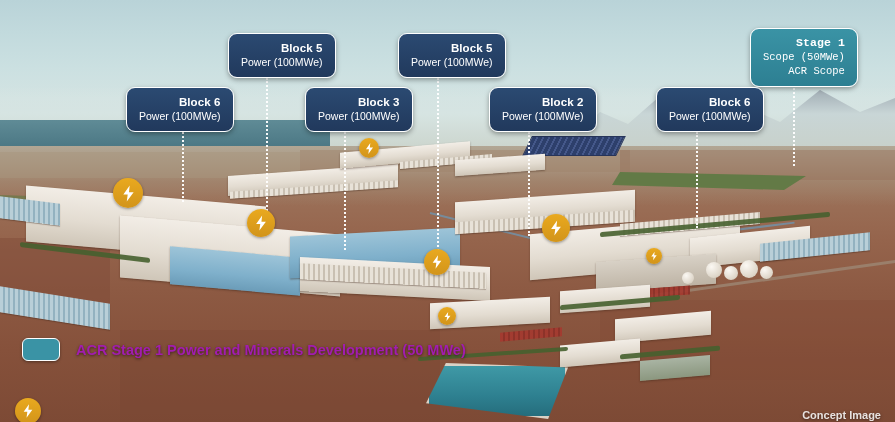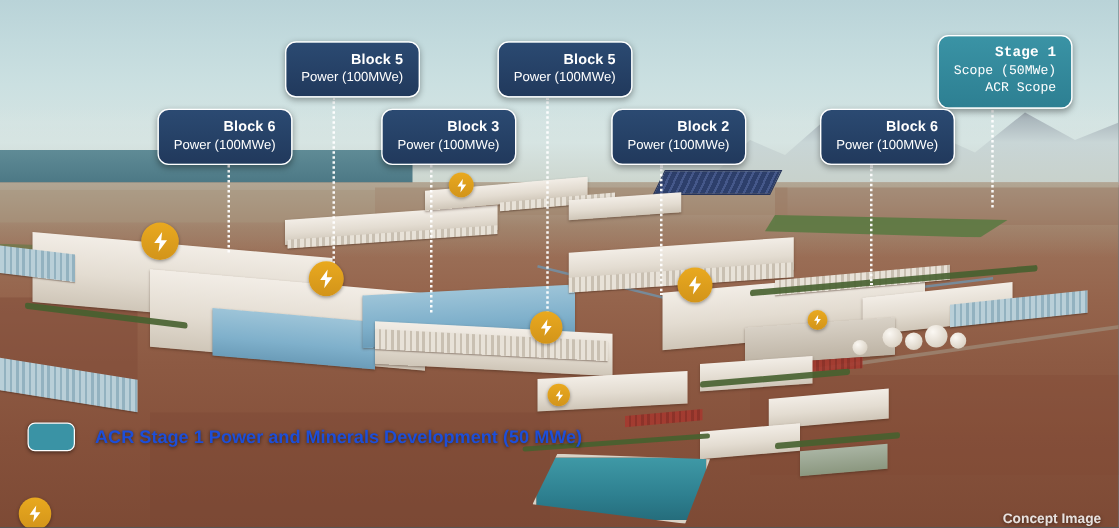--- a/index.html
+++ b/index.html
@@ -199,21 +199,21 @@
     height: 21px;
     border-radius: 6px;
     border: 1.6px solid #ffffff;
     box-shadow: 0 1px 3px rgba(0,0,0,.4);
     flex: 0 0 auto;
   }
   .swatch.teal { background: #3a93a5; }
   .swatch.navy { background: #2b4a72; }
   .legend-label {
     margin-left: 16px;
-    color: #1d4ed8;
+    color: #a21caf;
     font-size: 14.5px;
     font-weight: bold;
     text-shadow: 0 1px 3px rgba(0,0,0,.55);
     white-space: nowrap;
   }
   .credit {
     position: absolute;
     right: 14px;
     bottom: 1px;
     color: rgba(255,255,255,.85);

